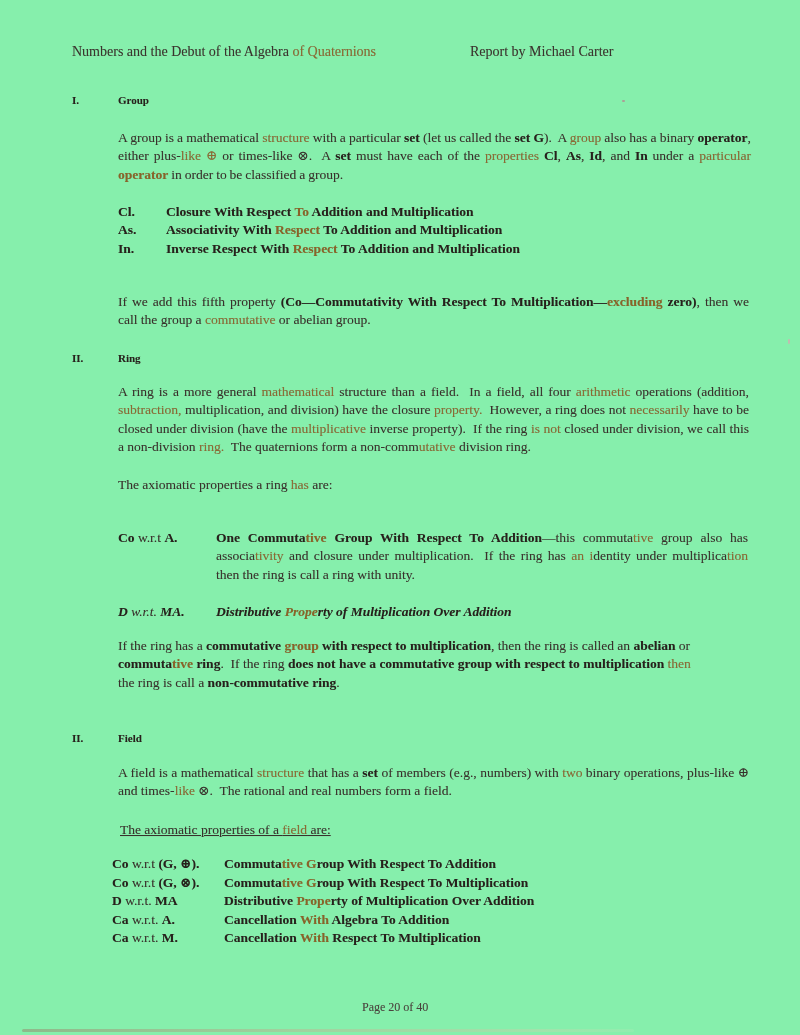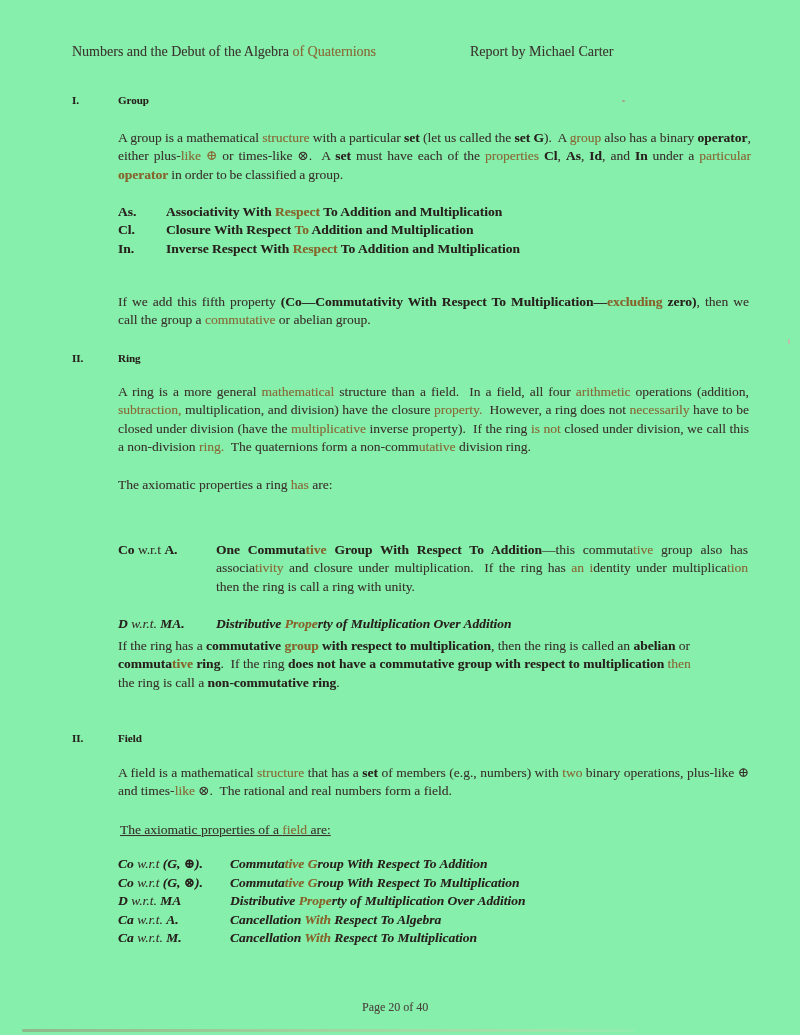--- a/index.html
+++ b/index.html
@@ -46,80 +46,80 @@
   <div class="abs hdr" style="top:43px;left:470px;">Report by Michael Carter</div>
 
   <div class="abs heading" style="top:91px;left:72px;">
     <span class="num">I.</span><span>Group</span>
   </div>
 
   <div class="abs para tight" style="top:129px;left:118px;width:633px;"><span>A group is a mathematical </span><span class="c">structure</span><span> with a particular </span><span class="b">set</span><span> (let us called the </span><span class="b">set G</span><span>).&nbsp; A </span><span class="c">group</span><span> also has a binary </span><span class="b">operator</span><span>, either plus-</span><span class="c">like ⊕</span><span> or times-like ⊗.&nbsp; A </span><span class="b">set</span><span> must have each of the </span><span class="c">properties</span><span> </span><span class="b">Cl</span><span>, </span><span class="b">As</span><span>, </span><span class="b">Id</span><span>, and </span><span class="b">In</span><span> under a </span><span class="c">particular </span><span class="b c">operator</span><span> in order to be classified a group.</span></div>
 
   <div class="abs rows lw48" style="top:203px;left:118px;width:632px;">
       <div class="defrow">
+        <div class="deflabel"><span class="b">Cl.</span></div>
+        <div class="deftext"><span class="b">Closure With Respect </span><span class="b c">To </span><span class="b">Addition and Multiplication</span></div>
+      </div>
+      <div class="defrow">
         <div class="deflabel"><span class="b">As.</span></div>
         <div class="deftext"><span class="b">Associativity With </span><span class="b c">Respect</span><span class="b"> To Addition and Multiplication</span></div>
-      </div>
-      <div class="defrow">
-        <div class="deflabel"><span class="b">Cl.</span></div>
-        <div class="deftext"><span class="b">Closure With Respect </span><span class="b c">To </span><span class="b">Addition and Multiplication</span></div>
       </div>
       <div class="defrow">
         <div class="deflabel"><span class="b">In.</span></div>
         <div class="deftext"><span class="b">Inverse Respect With </span><span class="b c">Respect</span><span class="b"> To Addition and Multiplication</span></div>
       </div>
     </div>
 
   <div class="abs para" style="top:293px;left:118px;width:631px;"><span>If we add this fifth property </span><span class="b">(Co—Commutativity With Respect To Multiplication—</span><span class="b c">excluding</span><span class="b"> zero)</span><span>, then we call the group a </span><span class="c">commutative</span><span> or abelian group.</span></div>
 
   <div class="abs heading" style="top:349px;left:72px;">
     <span class="num">II.</span><span>Ring</span>
   </div>
 
   <div class="abs para" style="top:383px;left:118px;width:631px;"><span>A ring is a more general </span><span class="c">mathematical</span><span> structure than a field.&nbsp; In a field, all four </span><span class="c">arithmetic</span><span> operations (addition, </span><span class="c">subtraction,</span><span> multiplication, and division) have the closure </span><span class="c">property.</span><span>&nbsp; However, a ring does not </span><span class="c">necessarily</span><span> have to be closed under division (have the </span><span class="c">multiplicative</span><span> inverse property).&nbsp; If the ring </span><span class="c">is not</span><span> closed under division, we call this a non-division </span><span class="c">ring.</span><span>&nbsp; The quaternions form a non-comm</span><span class="c">utative</span><span> division ring.</span></div>
 
   <div class="abs" style="top:476px;left:118px;"><span>The axiomatic properties a ring </span><span class="c">has</span><span> are:</span></div>
 
-  <div class="abs lw98 just ax-gap" style="top:529px;left:118px;width:630px;margin-top:12px;">
+  <div class="abs lw98 just ax-gap" style="top:529px;left:118px;width:630px;">
       <div class="defrow">
         <div class="deflabel"><span class="b">Co</span><span> w.r.t </span><span class="b">A.</span></div>
         <div class="deftext"><span class="b">One Commuta</span><span class="b c">tive</span><span class="b"> Group With Respect To Addition</span><span>—this commuta</span><span class="c">tive</span><span> group also has associa</span><span class="c">tivity</span><span> and closure under multiplication.&nbsp; If the ring has </span><span class="c">an i</span><span>dentity under multiplica</span><span class="c">tion</span><span> then the ring is call a ring with unity.</span></div>
       </div>
       <div class="defrow">
         <div class="deflabel"><span class="b">D</span><span> w.r.t. </span><span class="b">MA.</span></div>
         <div class="deftext"><span class="b">Distributive </span><span class="b c">Prope</span><span class="b">rty of Multiplication Over Addition</span></div>
       </div>
     </div>
 
   <div class="abs" style="top:637px;left:118px;width:575px;"><span>If the ring has a </span><span class="b">commutative </span><span class="b c">group</span><span class="b"> with respect to multiplication</span><span>, then the ring is called an </span><span class="b">abelian</span><span> or </span><span class="b">commuta</span><span class="b c">tive</span><span class="b"> ring</span><span>.&nbsp; If the ring </span><span class="b">does not have a commutative group with respect to multiplication</span><span class="c"> then</span><span> the ring is call a </span><span class="b">non-commutative ring</span><span>.</span></div>
 
   <div class="abs heading" style="top:729px;left:72px;">
     <span class="num">II.</span><span>Field</span>
   </div>
 
   <div class="abs para" style="top:764px;left:118px;width:631px;"><span>A field is a mathematical </span><span class="c">structure</span><span> that has a </span><span class="b">set</span><span> of members (e.g., numbers) with </span><span class="c">two</span><span> binary operations, plus-like ⊕ and times-</span><span class="c">like</span><span> ⊗.&nbsp; The rational and real numbers form a field.</span></div>
 
   <div class="abs" style="top:821px;left:120px;text-decoration:underline;"><span>The axiomatic properties of a </span><span class="c">field</span><span> are:</span></div>
 
-  <div class="abs rows5 lw112" style="top:855px;left:118px;width:632px;font-style:italic;">
+  <div class="abs rows5 lw112" style="top:855px;left:112px;width:632px;">
       <div class="defrow">
         <div class="deflabel"><span class="b">Co</span><span> w.r.t </span><span class="b">(G, ⊕).</span></div>
         <div class="deftext"><span class="b">Commuta</span><span class="b c">tive G</span><span class="b">roup With Respect To Addition</span></div>
       </div>
       <div class="defrow">
         <div class="deflabel"><span class="b">Co</span><span> w.r.t </span><span class="b">(G, ⊗).</span></div>
         <div class="deftext"><span class="b">Commuta</span><span class="b c">tive G</span><span class="b">roup With Respect To Multiplication</span></div>
       </div>
       <div class="defrow">
         <div class="deflabel"><span class="b">D</span><span> w.r.t. </span><span class="b">MA</span></div>
         <div class="deftext"><span class="b">Distributive </span><span class="b c">Prope</span><span class="b">rty of Multiplication Over Addition</span></div>
       </div>
       <div class="defrow">
         <div class="deflabel"><span class="b">Ca</span><span> w.r.t. </span><span class="b">A.</span></div>
-        <div class="deftext"><span class="b">Cancellation </span><span class="b c">With</span><span class="b"> Respect To Algebra</span></div>
+        <div class="deftext"><span class="b">Cancellation </span><span class="b c">With</span><span class="b"> Algebra To Addition</span></div>
       </div>
       <div class="defrow">
         <div class="deflabel"><span class="b">Ca</span><span> w.r.t. </span><span class="b">M.</span></div>
         <div class="deftext"><span class="b">Cancellation </span><span class="b c">With</span><span class="b"> Respect To Multiplication</span></div>
       </div>
     </div>
 
   <div class="abs footer" style="top:966px;left:362px;">Page 20 of 40</div>
 
   <div class="scanline"></div>

